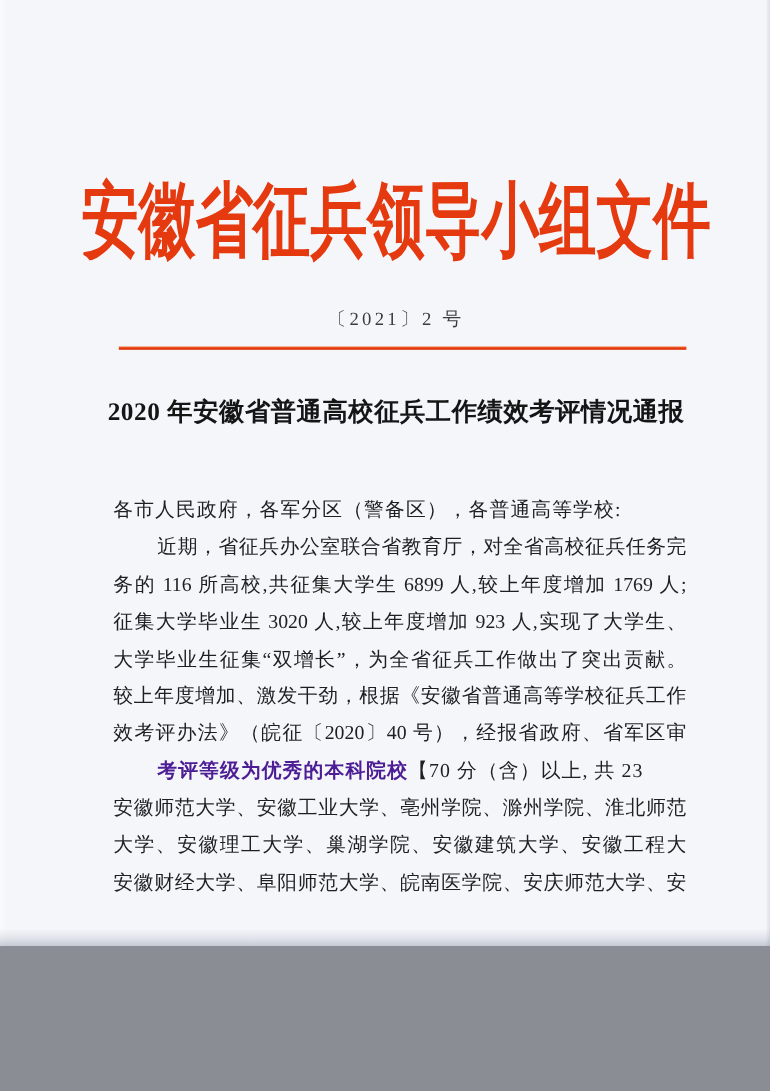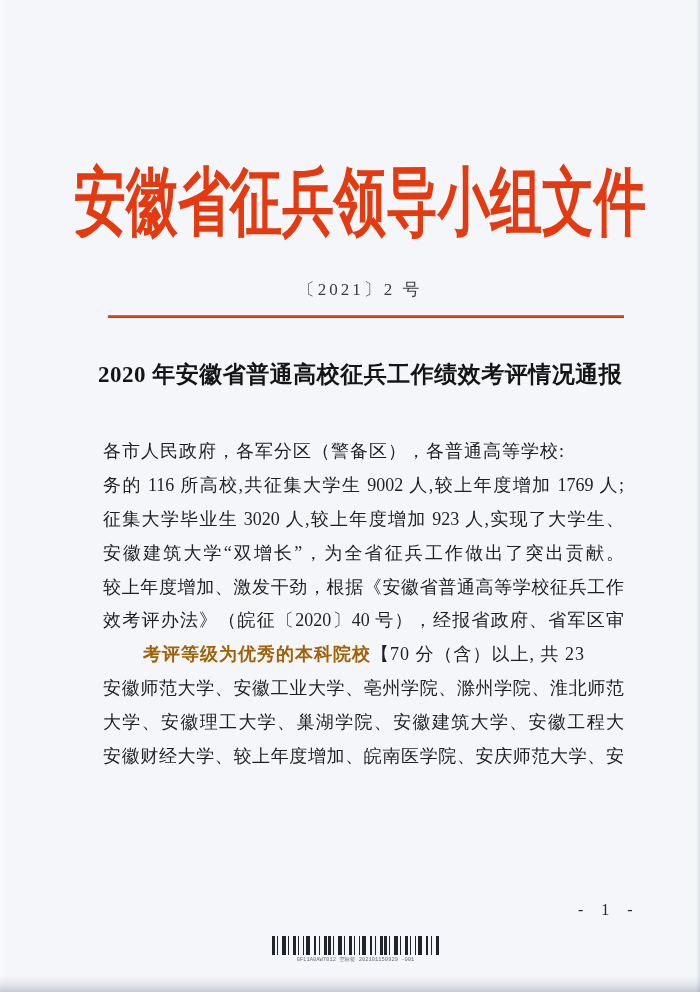--- a/index.html
+++ b/index.html
@@ -1,18 +1,18 @@
 <!DOCTYPE html>
 <html><head>
 <meta charset="utf-8">
 <style>
   html,body{margin:0;padding:0;background:#8a8d94;}
   .scan-page{
     position:relative;
-    width:700px;height:992px;
+    width:700px;height:860px;
     background:#f4f6fa;
     overflow:hidden;
     font-family:"Liberation Serif","DejaVu Serif",serif;
   }
   
   .edge-bottom{
     position:absolute;left:0;bottom:0;width:700px;height:16px;
     background:linear-gradient(180deg,rgba(110,120,140,0) 0%,rgba(110,120,140,.14) 55%,rgba(90,100,120,.30) 100%);
   }
   .edge-right{
@@ -47,28 +47,28 @@
   }
   .doc-title{
     position:absolute;left:10px;top:359px;width:700px;
     text-align:center;
     font-size:23px;font-weight:700;color:#151515;
     letter-spacing:0.5px;
     white-space:nowrap;
   }
 
   .body-block{
-    position:absolute;left:103px;top:435px;width:521px;
+    position:absolute;left:103px;top:447px;width:521px;
     font-size:18px;color:#1f1f1f;
     line-height:33.9px;
   }
   .line{height:33.9px;overflow:hidden;letter-spacing:1px;}
   .fill{text-align:justify;text-align-last:justify;letter-spacing:0;}
   .indent{padding-left:40px;}
-  .hl-bold{font-weight:700;color:#a16207;text-align:center;}
+  .hl-bold{font-weight:700;color:#4c1d95;text-align:center;}
 
   .page-number{
     position:absolute;left:578px;top:901px;
     font-size:16px;color:#2b2b2b;letter-spacing:7px;
     white-space:nowrap;
   }
 
   .barcode{
     position:absolute;left:272px;top:936px;width:167px;height:19px;
     background:
@@ -103,29 +103,30 @@
   <div class="letterhead">安徽省征兵领导小组文件</div>
 
   <div class="doc-number">〔2021〕2 号</div>
 
   <div class="red-rule"></div>
 
   <div class="doc-title">2020 年安徽省普通高校征兵工作绩效考评情况通报</div>
 
   <div class="body-block">
     <div class="line">各市人民政府，各军分区（警备区），各普通高等学校:</div>
-    <div class="line fill">务的 116 所高校,共征集大学生 9002 人,较上年度增加 1769 人;</div>
+    <div class="line fill indent">近期，省征兵办公室联合省教育厅，对全省高校征兵任务完</div>
+    <div class="line fill">务的 116 所高校,共征集大学生 6899 人,较上年度增加 1769 人;</div>
     <div class="line fill">征集大学毕业生 3020 人,较上年度增加 923 人,实现了大学生、</div>
-    <div class="line fill">安徽建筑大学“双增长”，为全省征兵工作做出了突出贡献。</div>
+    <div class="line fill">大学毕业生征集“双增长”，为全省征兵工作做出了突出贡献。</div>
     <div class="line fill">较上年度增加、激发干劲，根据《安徽省普通高等学校征兵工作绩</div>
     <div class="line fill">效考评办法》（皖征〔2020〕40 号），经报省政府、省军区审</div>
     <div class="line indent"><span class="hl-bold">考评等级为优秀的本科院校</span><span>【70 分（含）以上, 共 23 所】:</span></div>
     <div class="line fill">安徽师范大学、安徽工业大学、亳州学院、滁州学院、淮北师范</div>
     <div class="line fill">大学、安徽理工大学、巢湖学院、安徽建筑大学、安徽工程大学、</div>
-    <div class="line fill">安徽财经大学、较上年度增加、皖南医学院、安庆师范大学、安</div>
+    <div class="line fill">安徽财经大学、阜阳师范大学、皖南医学院、安庆师范大学、安</div>
   </div>
 
   <div class="page-number">- 1 -</div>
 
   <div class="barcode"></div>
   <div class="barcode-caption">GFL1A0AW7012 空标签 202101150929 -001</div>
 
   <div class="edge-left"></div>
   <div class="edge-right"></div>
   <div class="edge-bottom"></div>

